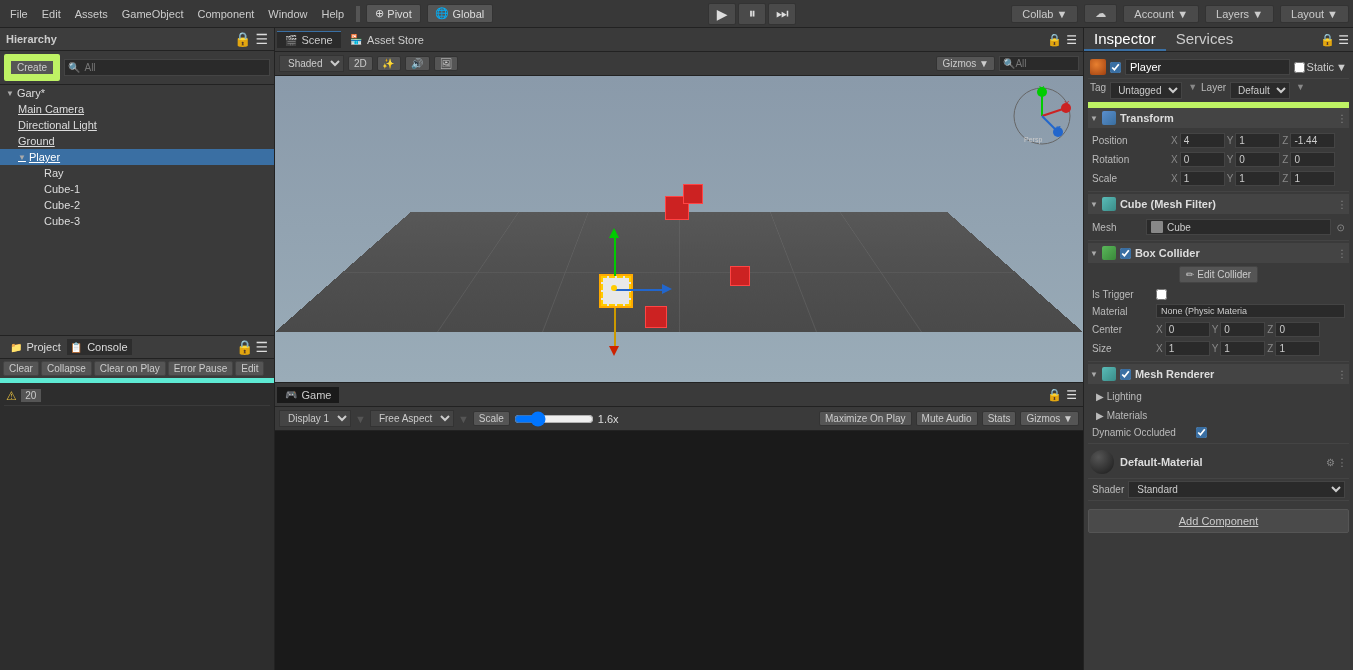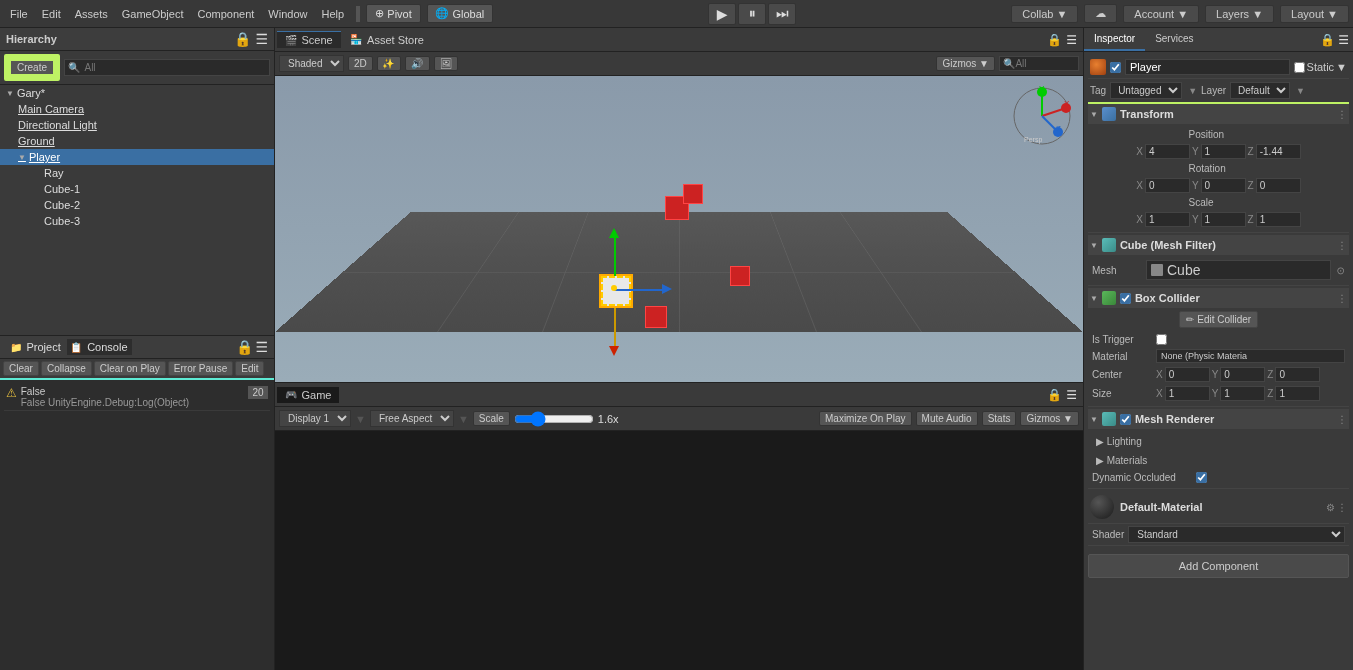--- a/index.html
+++ b/index.html
@@ -60,53 +60,53 @@
     .game-tab { padding: 2px 8px; cursor: pointer; color: #ccc; font-size: 11px; display: flex; align-items: center; gap: 4px; }
     .game-tab.active { background: #1a1a1a; }
     .game-toolbar { display: flex; align-items: center; background: #3a3a3a; border-bottom: 1px solid #222; padding: 2px 4px; gap: 4px; height: 24px; }
     .game-sel { background: #444; border: 1px solid #333; color: #ccc; padding: 1px 4px; font-size: 10px; }
     .game-btn { background: #555; border: 1px solid #333; color: #ccc; padding: 1px 5px; font-size: 10px; cursor: pointer; border-radius: 2px; }
     #game-view { flex: 1; position: relative; overflow: hidden; }
 
     
     #right-panel { width: 270px; background: #3a3a3a; border-left: 1px solid #222; display: flex; flex-direction: column; overflow-y: auto; }
     #inspector-header { display: flex; align-items: center; background: #3d3d3d; border-bottom: 1px solid #222; height: 24px; }
-    .inspector-tab { padding: 2px 10px; cursor: pointer; color: #ccc; font-size: 10px; border-bottom: 2px solid transparent; height: 100%; display: flex; align-items: center; }
+    .inspector-tab { padding: 2px 10px; cursor: pointer; color: #ccc; font-size: 15px; border-bottom: 2px solid transparent; height: 100%; display: flex; align-items: center; }
     .inspector-tab.active { border-bottom: 2px solid #3a6fa3; color: #fff; }
     .inspector-content { flex: 1; padding: 4px; }
 
     
     .obj-header { display: flex; align-items: center; gap: 4px; padding: 3px 2px; border-bottom: 1px solid #444; }
     .obj-icon { width: 16px; height: 16px; background: radial-gradient(circle at 40% 35%, #e88030, #a04010); border-radius: 2px; flex-shrink: 0; }
     .obj-name-input { background: #2a2a2a; border: 1px solid #444; color: #fff; padding: 1px 4px; font-size: 11px; flex: 1; }
     .obj-static { display: flex; align-items: center; gap: 2px; font-size: 11px; color: #ccc; }
-    .obj-tag-row { display: flex; align-items: center; gap: 4px; padding: 3px 2px; font-size: 10px; color: #bbb; border-bottom: 2px solid #bef264; }
+    .obj-tag-row { display: flex; align-items: flex-start; gap: 4px; padding: 3px 2px; font-size: 10px; color: #bbb; border-bottom: 6px solid #bef264; }
     .tag-sel { background: #2a2a2a; border: 1px solid #444; color: #ccc; padding: 1px 3px; font-size: 10px; }
 
     
     .section { border-bottom: 1px solid #444; margin-bottom: 2px; }
     .section-header { display: flex; align-items: center; gap: 4px; padding: 3px 2px; background: #444; cursor: pointer; }
     .section-icon { width: 14px; height: 14px; background: linear-gradient(135deg, #5a8fce, #3a6fa0); border-radius: 2px; flex-shrink: 0; }
     .section-icon-green { background: linear-gradient(135deg, #5ab85a, #3a883a); }
     .section-icon-teal { background: linear-gradient(135deg, #5abcb8, #3a8c88); }
     .section-title { font-size: 11px; font-weight: bold; color: #ddd; flex: 1; }
     .section-body { padding: 3px 4px; }
-    .prop-row { display: flex; align-items: center; gap: 4px; padding: 2px 0; flex-direction: column; }
+    .prop-row { display: flex; align-items: center; gap: 19px; padding: 2px 0; }
     .prop-label { color: #bbb; font-size: 10px; width: 60px; flex-shrink: 0; }
     .prop-field { display: flex; align-items: center; gap: 2px; flex: 1; }
     .axis-label { color: #888; font-size: 10px; }
     .axis-input { background: #2a2a2a; border: 1px solid #444; color: #ccc; padding: 1px 3px; font-size: 10px; width: 45px; }
     .mesh-row { display: flex; align-items: center; gap: 4px; padding: 2px 0; }
     .mesh-label { color: #bbb; font-size: 10px; width: 50px; }
-    .mesh-val { background: #2a2a2a; border: 1px solid #444; color: #ccc; padding: 1px 4px; font-size: 14px; flex: 1; display: flex; align-items: center; gap: 4px; }
+    .mesh-val { background: #2a2a2a; border: 1px solid #444; color: #ccc; padding: 1px 4px; font-size: 10px; flex: 1; display: flex; align-items: center; gap: 4px; }
     .mesh-icon { width: 12px; height: 12px; background: #888; border-radius: 1px; flex-shrink: 0; }
     .collider-btn { background: #555; border: 1px solid #444; color: #ccc; padding: 2px 6px; font-size: 10px; cursor: pointer; border-radius: 2px; display: flex; align-items: center; gap: 3px; }
     .collider-row { display: flex; align-items: center; gap: 4px; padding: 2px 0; }
     .collider-label { color: #bbb; font-size: 10px; width: 60px; flex-shrink: 0; }
-    .add-component-btn { background: #4a4a4a; border: 1px solid #555; color: #ccc; width: 100%; padding: 5px; font-size: 11px; cursor: pointer; text-align: center; margin-top: 6px; border-radius: 2px; }
+    .add-component-btn { background: #4a4a4a; border: 1px solid #555; color: #ccc; width: 100%; padding: 5px; font-size: 11px; cursor: pointer; text-align: center; margin-top: 6px; border-radius: 2px; text-decoration: underline; }
 
     
     .material-header { display: flex; align-items: center; gap: 6px; padding: 4px 2px; border-bottom: 1px solid #444; }
     .material-sphere { width: 24px; height: 24px; background: radial-gradient(circle at 35% 30%, #555, #1a1a1a); border-radius: 50%; flex-shrink: 0; }
     .material-name { font-size: 11px; font-weight: bold; color: #ddd; }
     .shader-row { display: flex; align-items: center; gap: 4px; padding: 2px 4px; }
     .shader-label { color: #bbb; font-size: 10px; }
     .shader-val { background: #2a2a2a; border: 1px solid #444; color: #ccc; padding: 1px 4px; font-size: 10px; flex: 1; }
 
     
@@ -227,35 +227,30 @@
           <div style="padding:2px 4px;background:#2d2d2d;display:flex;align-items:center;gap:4px;cursor:pointer;">
             <span style="font-size:10px;">📋</span>
             <span>Console</span>
           </div>
         </div>
         <div style="display:flex;align-items:center;gap:2px;font-size:14px;cursor:pointer;">
           <span>🔒</span>
           <span>☰</span>
         </div>
       </div>
-      <div style="display:flex;align-items:center;background:#3a3a3a;border-bottom:2px solid #5eead4;padding:2px 3px;gap:2px;">
+      <div style="display:flex;align-items:center;background:#3a3a3a;border-bottom:5px solid #5eead4;padding:2px 3px;gap:2px;">
         <button class="console-btn">Clear</button>
         <button class="console-btn">Collapse</button>
         <button class="console-btn">Clear on Play</button>
         <button class="console-btn">Error Pause</button>
         <button class="console-btn">Edit</button>
       </div>
       <div class="console-content">
         <div class="console-item">
           <span class="console-icon">⚠</span>
-          <div style="flex:1;">
-            <div class="console-text">False</div>
-            <div class="console-text" style="color:#999;">False
-UnityEngine.Debug:Log(Object)</div>
-          </div>
           <span class="console-count">20</span>
         </div>
       </div>
     </div>
   </div>
 
   <div id="center">
 
     <div id="scene-panel">
       <div id="scene-tabs">

